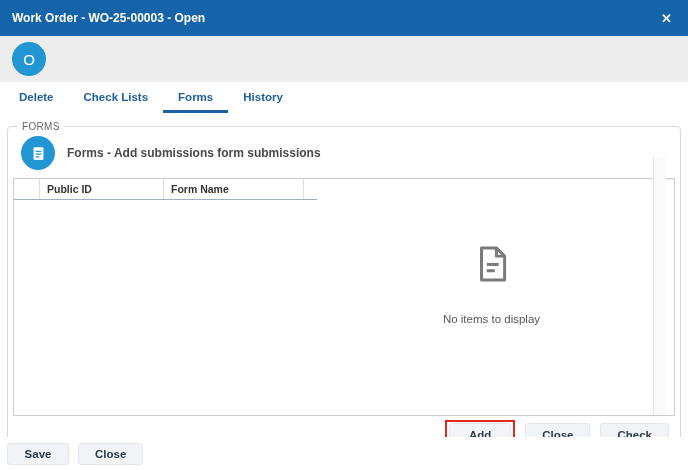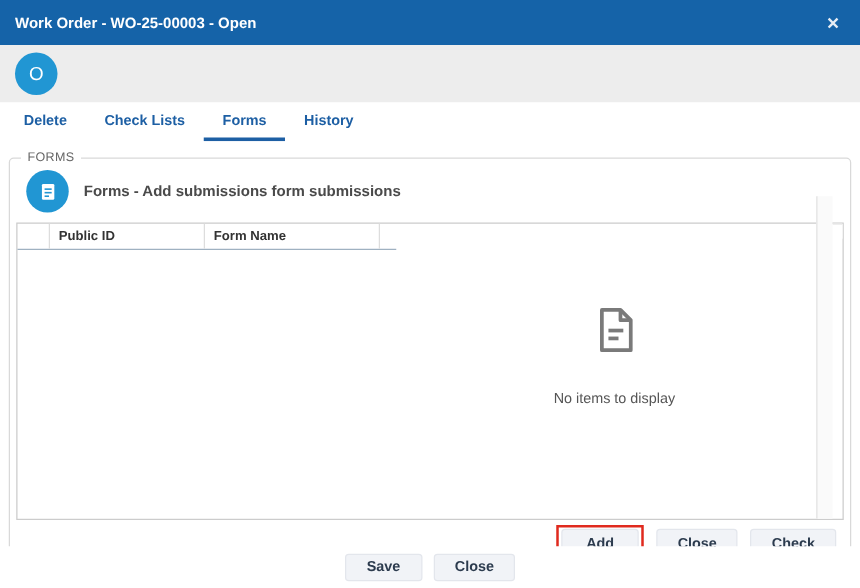--- a/index.html
+++ b/index.html
@@ -69,21 +69,21 @@
   .hscroll-thumb{height:7px;border-radius:4px;background:#b9b9b9;width:calc(100% - 18px);}
 
   
   .actions{display:flex;justify-content:flex-end;align-items:center;gap:10px;padding:4px 6px 5px 6px;flex:1;}
   .btn{background:var(--btn-bg);color:var(--btn-text);border:1px solid #e3e6ec;border-radius:3px;
     font-family:"Liberation Sans",sans-serif;font-size:11.5px;font-weight:bold;height:24px;min-width:62px;
     padding:0 16px;cursor:pointer;}
   .highlight-box{border:2px solid var(--highlight-red);padding:1px 2px;display:flex;align-items:flex-end;}
 
   
-  .footer{height:33px;display:flex;justify-content:center;align-items:center;gap:9px;
+  .footer{height:33px;display:flex;justify-content:flex-start;align-items:center;gap:9px;
     padding:0 7px;flex:0 0 auto;background:#fff;}
   .footer .btn{height:22px;}
 </style>
 </head>
 <body>
 
 <div class="modal">
 
   <div class="titlebar">
     <span class="titlebar-text">Work Order - WO-25-00003 - Open</span>

